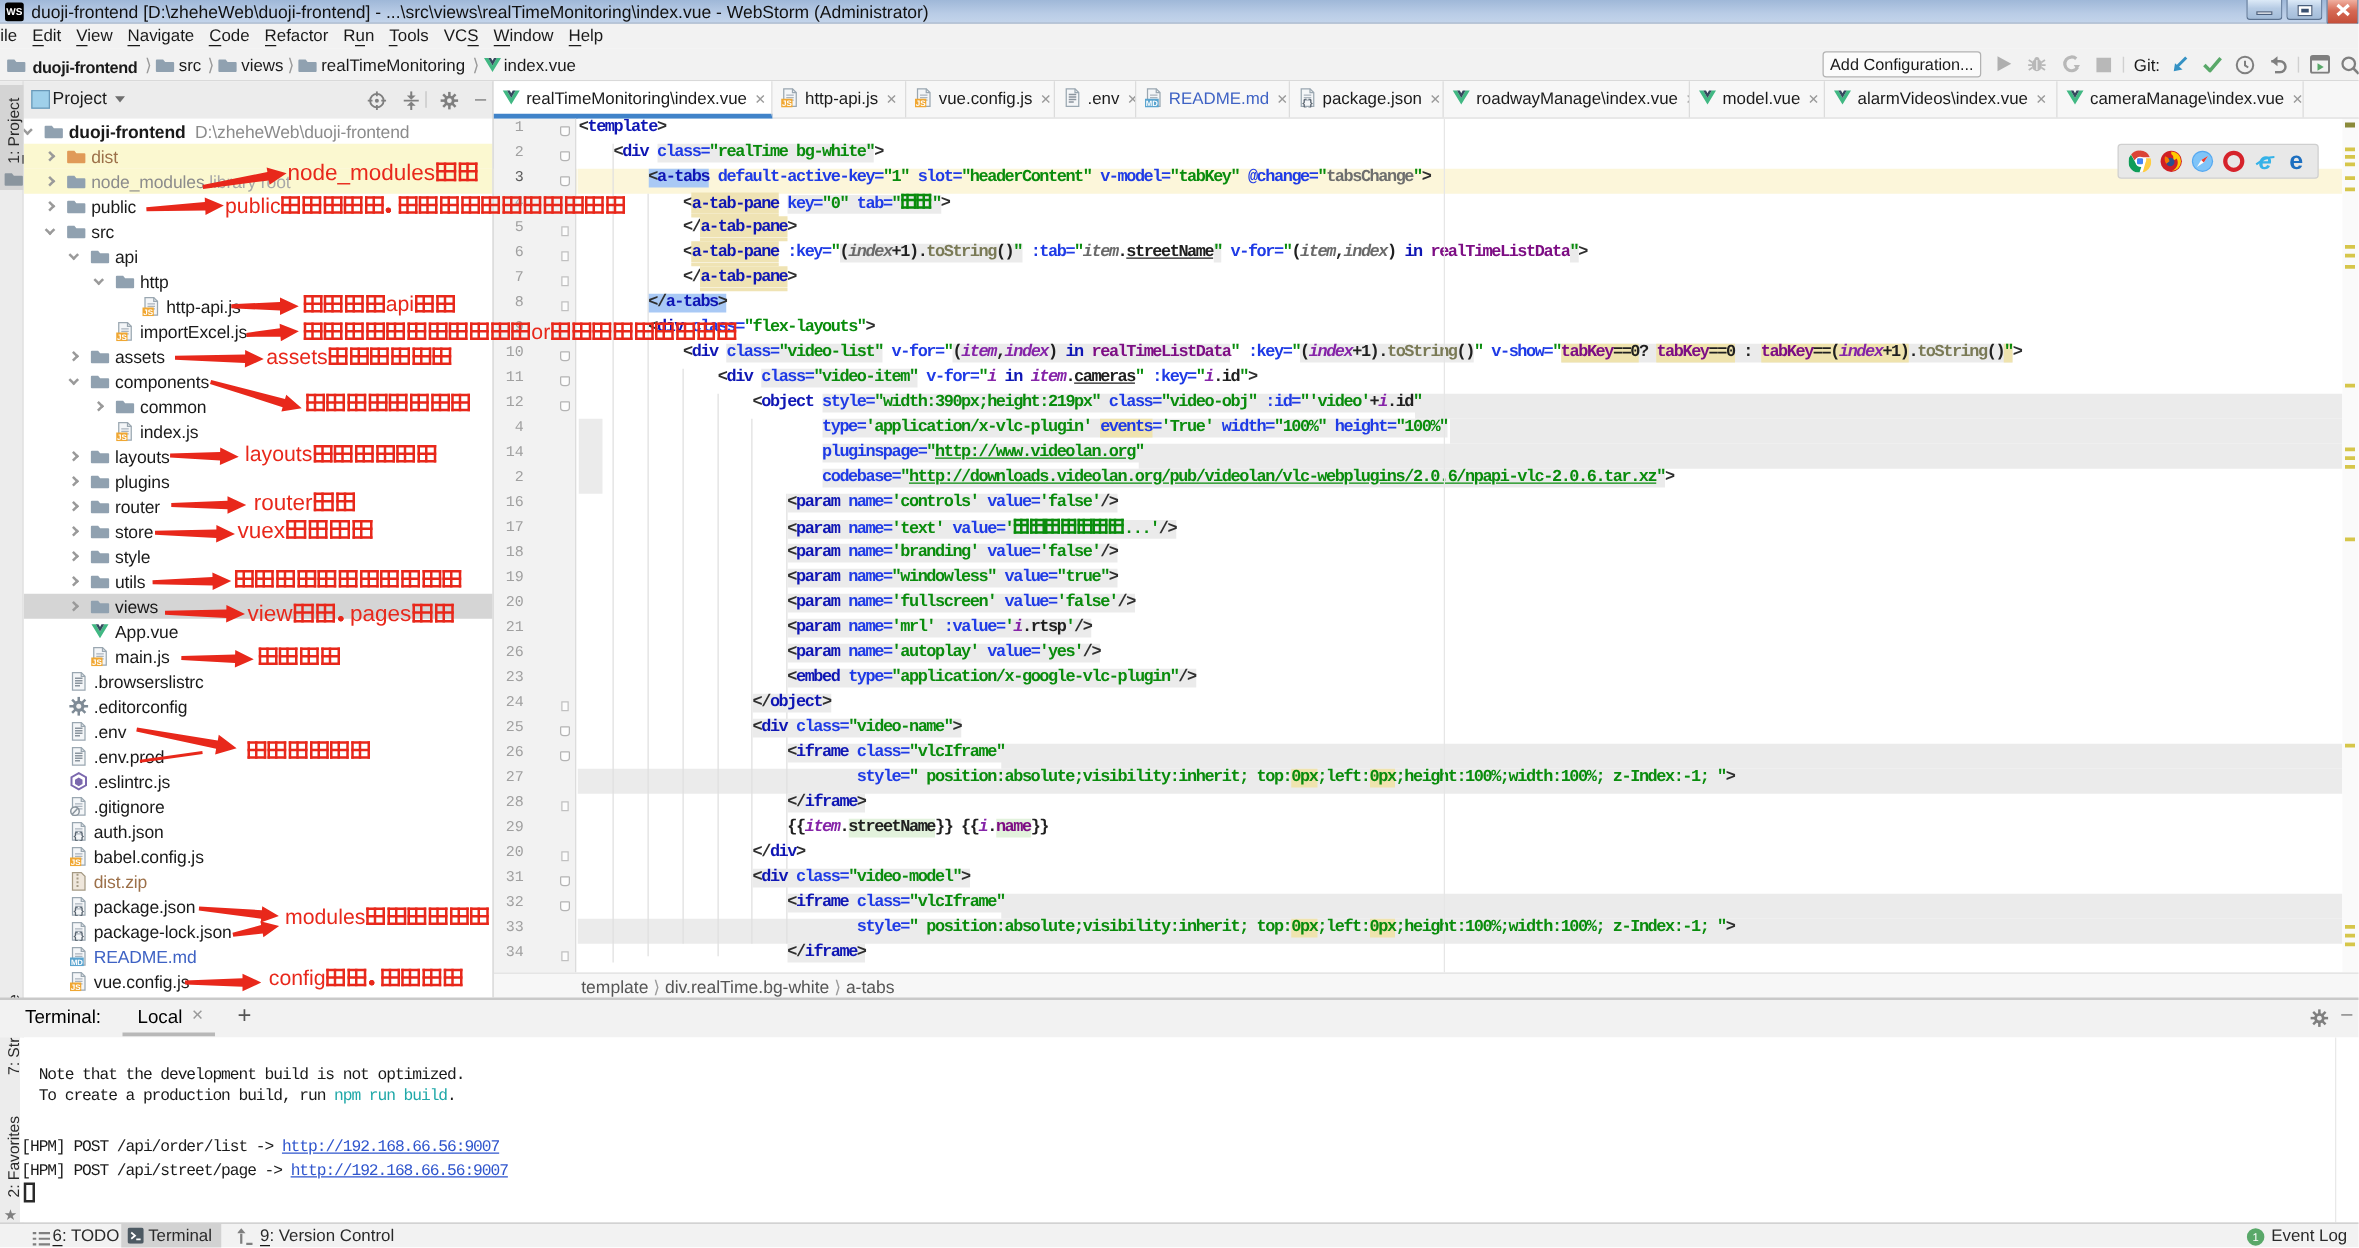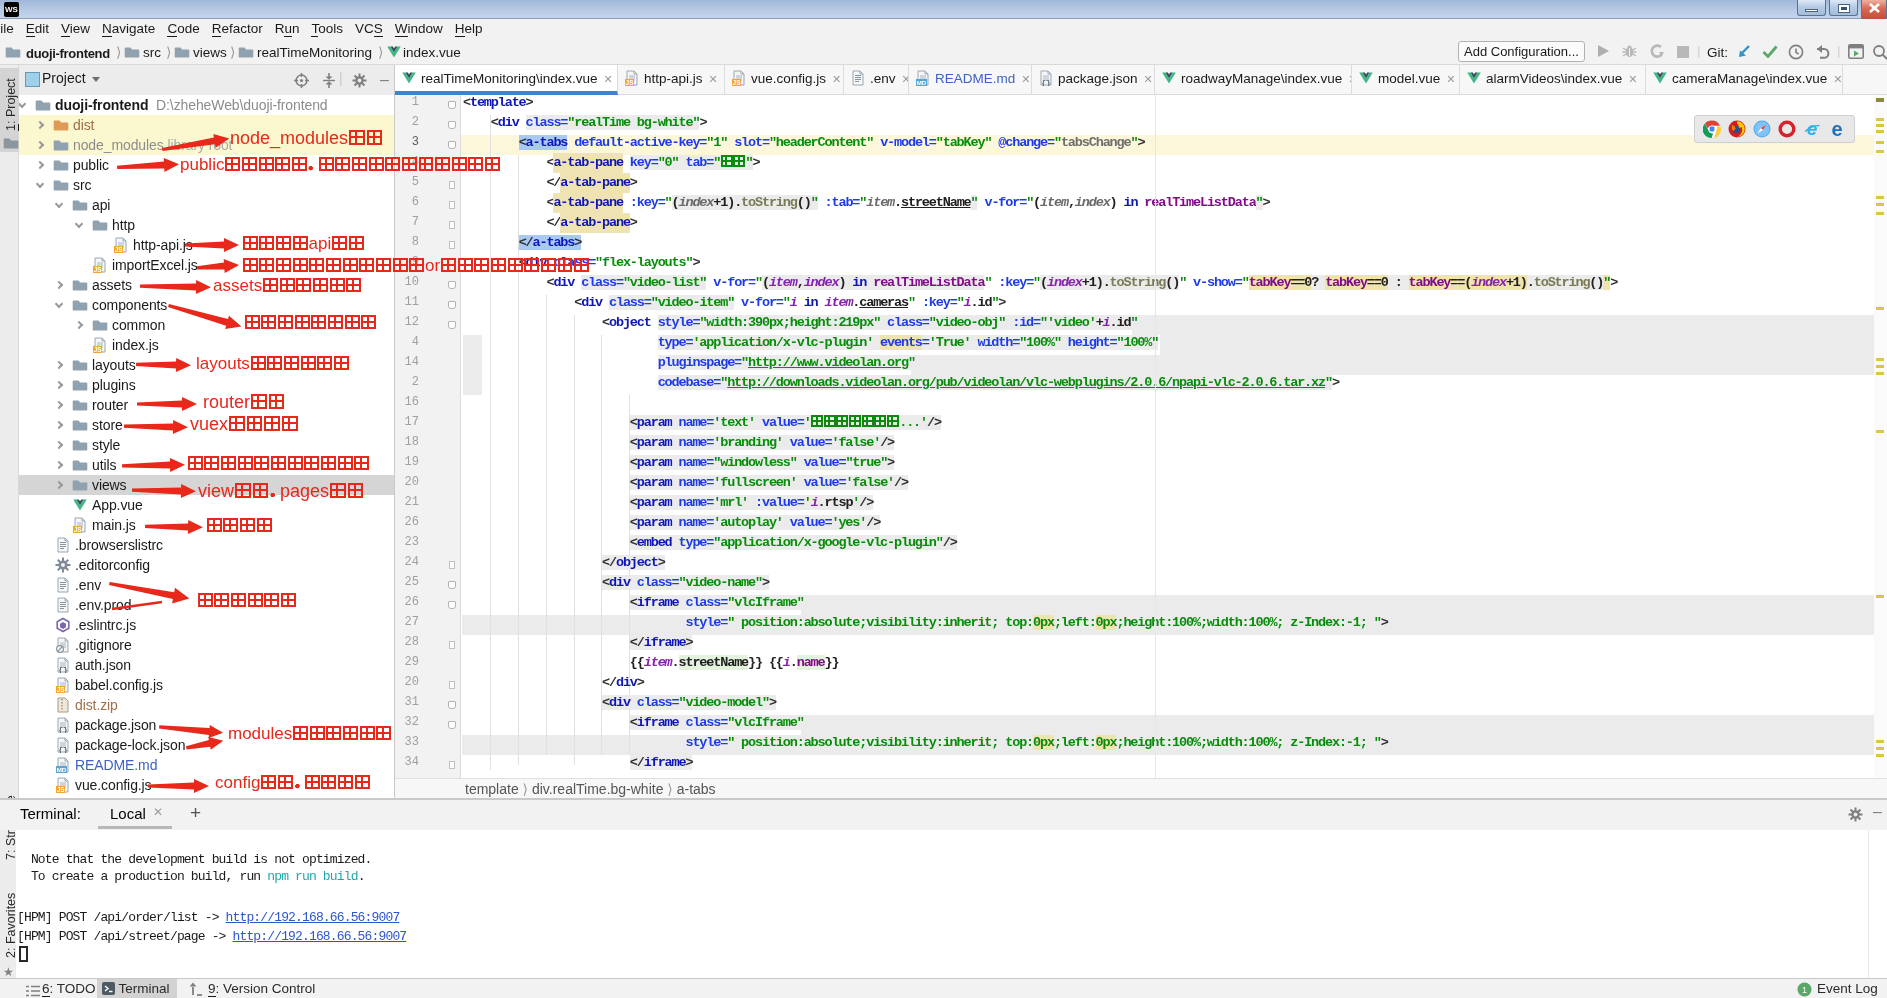--- a/index.html
+++ b/index.html
@@ -97,20 +97,21 @@
 .ann{position:absolute;color:#e8281b;white-space:nowrap;z-index:40;line-height:1.2}
 .arr{position:absolute;z-index:40}
 .cjkv .c{margin:0 .03em}
 #brbar{position:absolute;left:1694px;top:115px;width:161px;height:28px;background:#e8e8e8;border:1px solid #cfcfcf;border-radius:3px;z-index:30;display:flex;align-items:center;justify-content:space-around;padding:0 4px}
 .hl{border-bottom:1px solid #1a1a1a}
 </style></head>
 <body>
 <div id="root">
 <div id="title">
       <div class="ws">WS</div>
+      <div class="tt">duoji-frontend [D:\zheheWeb\duoji-frontend] - ...\src\views\realTimeMonitoring\index.vue - WebStorm (Administrator)</div>
 <div class="wbtn" style="left:1797px;width:29px">
         <div style="margin:9px auto 0;width:13px;height:3px;background:#fff;border:1px solid #4a5f7d"></div>
       </div>
 <div class="wbtn" style="left:1829px;width:29px">
         <div style="margin:4px auto 0;width:12px;height:9px;background:#fff;border:1px solid #4a5f7d">
           <div style="margin:1.5px auto 0;width:6px;height:3px;background:#3a5070"></div>
         </div>
       </div>
 <div class="wbtn cl" style="left:1861px;width:26px"><svg width="26" height="16">
           <path d="M8 4l9 8M17 4l-9 8" stroke="#fff" stroke-width="2.6"></path>
@@ -735,20 +736,21 @@
 <div class="cl" style="top:100px">            <span class="b2">&lt;</span><span class="tanb"><span class="t">a-tab-pane</span></span> <span class="a">:key=</span><span class="v">"</span><span class="gb"><span class="p">(</span><span class="ig">index</span><span class="p">+1).</span><span class="f">toString</span><span class="p">()</span><span class="v">"</span></span> <span class="a">:tab=</span><span class="v">"</span><span class="ig">item</span><span class="p">.</span><span class="p wav">streetName</span><span class="gb"><span class="v">"</span></span> <span class="a">v-for=</span><span class="v">"</span><span class="p">(</span><span class="ig">item</span><span class="p">,</span><span class="ig">index</span><span class="p">)</span> <span class="t">in</span> <span class="d">realTimeListData</span><span class="gb"><span class="v">"</span></span><span class="b2">&gt;</span></div>
 <div class="cl" style="top:120px">            <span class="b2">&lt;/</span><span class="tanb"><span class="t">a-tab-pane</span></span><span class="b2">&gt;</span></div>
 <div class="cl" style="top:140px">        <span class="selb"><span class="b2">&lt;/</span><span class="t">a-tabs</span><span class="b2">&gt;</span></span></div>
 <div class="cl" style="top:160px">        <span class="b2">&lt;</span><span class="t">div</span> <span class="a">class=</span><span class="v">"flex-layouts"</span><span class="b2">&gt;</span></div>
 <div class="cl" style="top:180px">            <span class="b2">&lt;</span><span class="t">div</span> <span class="gb"><span class="a">class=</span><span class="v">"video-list"</span></span> <span class="a">v-for=</span><span class="v">"</span><span class="gb"><span class="p">(</span><span class="i2">item</span><span class="p">,</span><span class="i2">index</span><span class="p">)</span> <span class="t">in</span> <span class="d">realTimeListData</span></span><span class="v">"</span> <span class="a">:key=</span><span class="v">"</span><span class="gb"><span class="p">(</span><span class="i2">index</span><span class="p">+1).</span><span class="f">toString</span><span class="p">()</span></span><span class="v">"</span> <span class="a">v-show=</span><span class="v">"</span><span class="gb"><span class="wb"><span class="d">tabKey</span><span class="p">==0</span></span><span class="p">? </span><span class="wb"><span class="d">tabKey</span><span class="p">==0</span></span><span class="p"> : </span><span class="wb"><span class="d">tabKey</span><span class="p">==(</span><span class="i2">index</span><span class="p">+1)</span></span><span class="p">.</span><span class="f">toString</span><span class="p">()</span><span class="wb"><span class="v">"</span></span></span><span class="b2">&gt;</span></div>
 <div class="cl" style="top:200px">                <span class="b2">&lt;</span><span class="t">div</span> <span class="gb"><span class="a">class=</span><span class="v">"video-item"</span></span> <span class="a">v-for=</span><span class="v">"</span><span class="i2">i</span> <span class="t">in</span> <span class="i2">item</span><span class="p">.</span><span class="p wav">cameras</span><span class="v">"</span> <span class="a">:key=</span><span class="v">"</span><span class="i2">i</span><span class="p">.id</span><span class="v">"</span><span class="b2">&gt;</span></div>
 <div class="cl" style="top:220px">                    <span class="b2">&lt;</span><span class="t">object</span> <span class="gb"><span class="a">style=</span><span class="v">"width:390px;height:219px"</span> <span class="a">class=</span><span class="v">"video-obj"</span> <span class="a">:id=</span><span class="v">"'video'</span><span class="p">+</span><span class="i2">i</span><span class="p">.id</span><span class="v">"</span></span></div>
 <div class="cl" style="top:240px">                            <span class="gb"><span class="a">type=</span><span class="v">'application/x-vlc-plugin'</span> <span class="wb"><span class="a">events</span></span><span class="a">=</span><span class="v">'True'</span> <span class="a">width=</span><span class="v">"100%"</span> <span class="a">height=</span><span class="v">"100%"</span></span></div>
 <div class="cl" style="top:260px">                            <span class="gb"><span class="a">pluginspage=</span><span class="v">"</span><span class="v u">http://www.videolan.org</span><span class="v">"</span></span></div>
 <div class="cl" style="top:280px">                            <span class="gb"><span class="a">codebase=</span><span class="v">"</span><span class="v u">http://downloads.videolan.org/pub/videolan/vlc-webplugins/2.0.6/npapi-vlc-2.0.6.tar.xz</span><span class="v">"</span></span><span class="b2">&gt;</span></div>
+<div class="cl" style="top:300px">                        <span class="gb"><span class="b2">&lt;</span><span class="t">param</span> <span class="a">name=</span><span class="v">'controls'</span> <span class="a">value=</span><span class="v">'false'</span><span class="b2">/&gt;</span></span></div>
 <div class="cl" style="top:320px">                        <span class="gb"><span class="b2">&lt;</span><span class="t">param</span> <span class="a">name=</span><span class="v">'text'</span> <span class="a">value=</span><span class="v">'</span><span class="v cjkv"><i class="c"></i><i class="c"></i><i class="c"></i><i class="c"></i><i class="c"></i><i class="c"></i><i class="c"></i></span><span class="v">...'</span><span class="b2">/&gt;</span></span></div>
 <div class="cl" style="top:340px">                        <span class="gb"><span class="b2">&lt;</span><span class="t">param</span> <span class="a">name=</span><span class="v">'branding'</span> <span class="a">value=</span><span class="v">'false'</span><span class="b2">/&gt;</span></span></div>
 <div class="cl" style="top:360px">                        <span class="gb"><span class="b2">&lt;</span><span class="t">param</span> <span class="a">name=</span><span class="v">"windowless"</span> <span class="a">value=</span><span class="v">"true"</span><span class="b2">&gt;</span></span></div>
 <div class="cl" style="top:380px">                        <span class="gb"><span class="b2">&lt;</span><span class="t">param</span> <span class="a">name=</span><span class="v">'fullscreen'</span> <span class="a">value=</span><span class="v">'false'</span><span class="b2">/&gt;</span></span></div>
 <div class="cl" style="top:400px">                        <span class="gb"><span class="b2">&lt;</span><span class="t">param</span> <span class="a">name=</span><span class="v">'mrl'</span> <span class="a">:value=</span><span class="v">'</span><span class="i2">i</span><span class="p">.rtsp</span><span class="v">'</span><span class="b2">/&gt;</span></span></div>
 <div class="cl" style="top:420px">                        <span class="gb"><span class="b2">&lt;</span><span class="t">param</span> <span class="a">name=</span><span class="v">'autoplay'</span> <span class="a">value=</span><span class="v">'yes'</span><span class="b2">/&gt;</span></span></div>
 <div class="cl" style="top:440px">                        <span class="gb"><span class="b2">&lt;</span><span class="t">embed</span> <span class="a">type=</span><span class="v">"application/x-google-vlc-plugin"</span><span class="b2">/&gt;</span></span></div>
 <div class="cl" style="top:460px">                    <span class="gb"><span class="b2">&lt;/</span><span class="t">object</span><span class="b2">&gt;</span></span></div>
 <div class="cl" style="top:480px">                    <span class="gb"><span class="b2">&lt;</span><span class="t">div</span> <span class="a">class=</span><span class="v">"video-name"</span><span class="b2">&gt;</span></span></div>
 <div class="cl" style="top:500px">                        <span class="gb"><span class="b2">&lt;</span><span class="t">iframe</span> <span class="a">class=</span><span class="v">"vlcIframe"</span></span></div>

